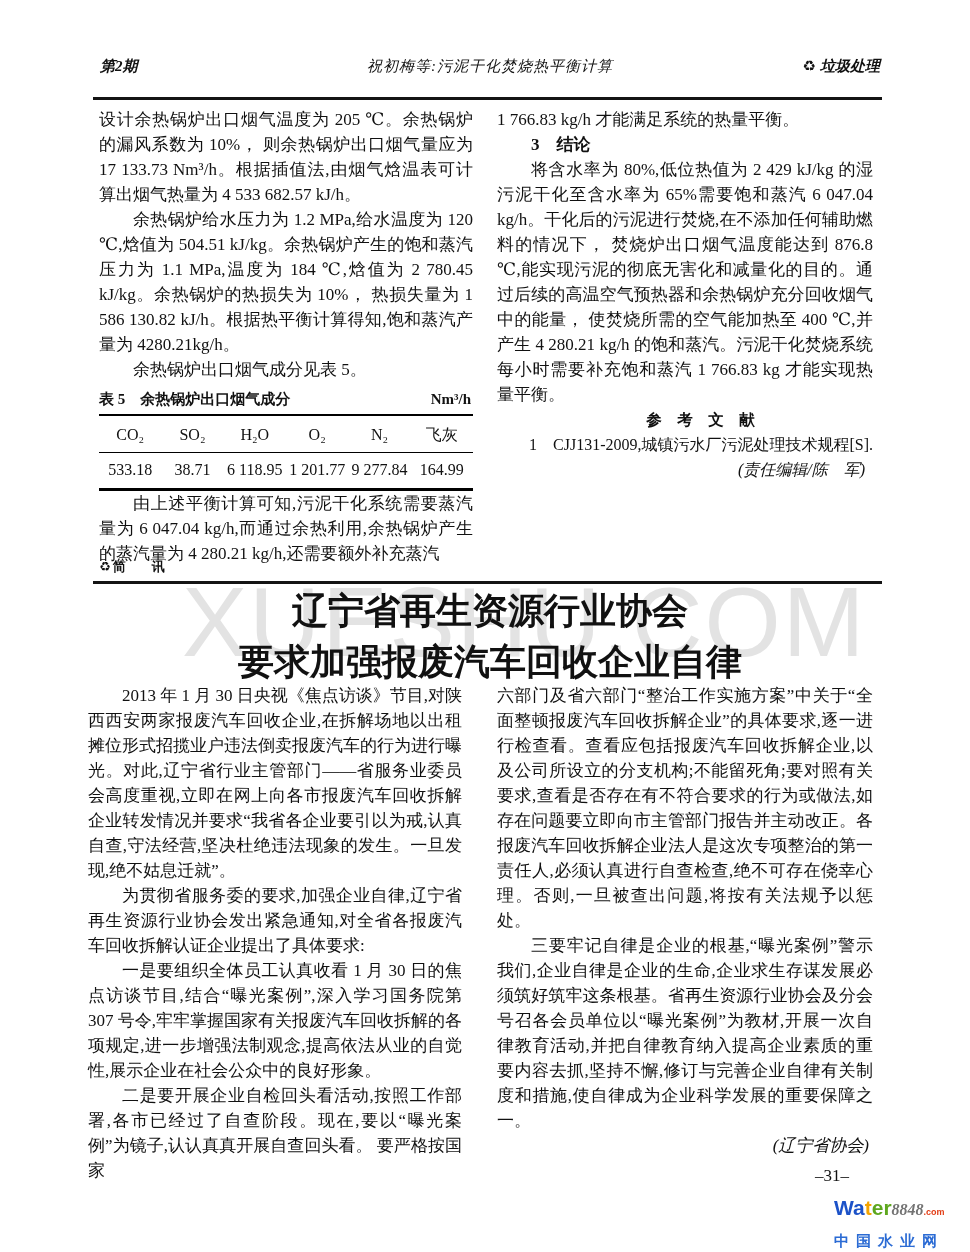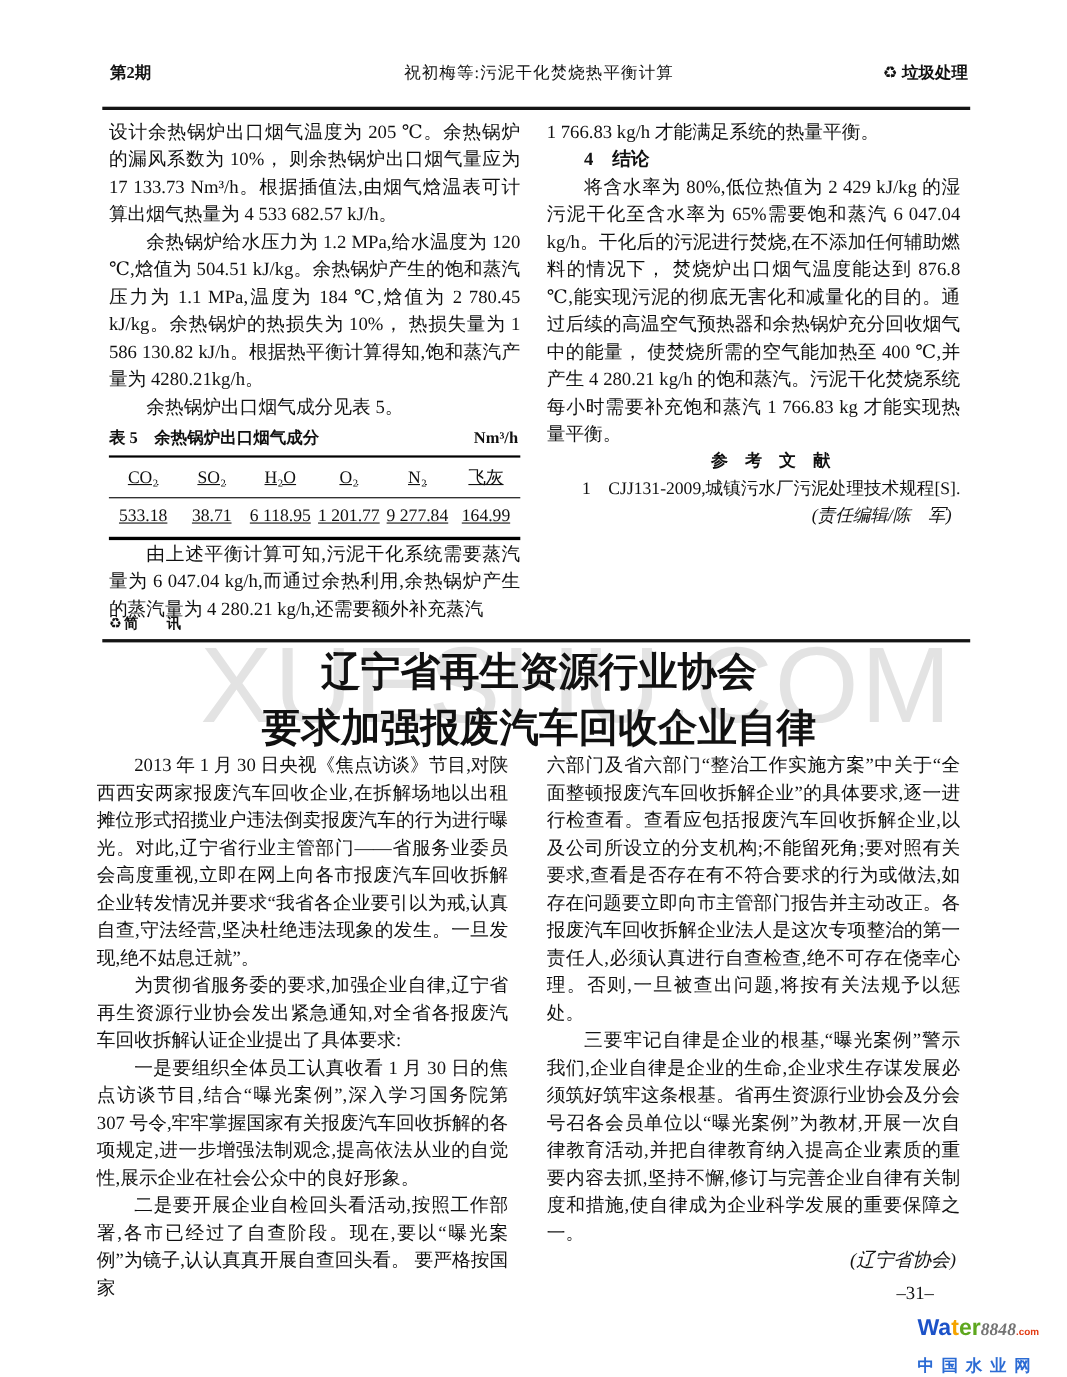--- a/index.html
+++ b/index.html
@@ -2,21 +2,21 @@
 <html><head>
 <meta charset="utf-8">
 <style>
   html,body{margin:0;padding:0;}
   body{width:970px;height:1252px;background:#ffffff;color:#111;
        font-family:"Liberation Serif","DejaVu Serif",serif;position:relative;overflow:hidden;}
   .page{position:absolute;inset:0;background:#fff;}
 
   
   .header{position:absolute;left:100px;top:57px;width:780px;display:flex;
-          align-items:flex-end;font-size:15px;}
+          align-items:flex-end;font-size:15px;font-style:italic;}
   .header .issue{font-weight:bold;width:160px;}
   .header .running-title{flex:1;text-align:center;letter-spacing:1px;}
   .header .column{width:160px;text-align:right;font-weight:bold;white-space:nowrap;}
   .header .column .ricon{font-family:"DejaVu Sans",sans-serif;font-weight:normal;margin-right:4px;}
   .header-rule{position:absolute;left:93px;top:97px;width:789px;height:3px;background:#141414;}
 
   
   .col{position:absolute;font-size:17px;line-height:25px;text-align:justify;z-index:2;}
   .col p{margin:0;text-indent:2em;}
   .col p.noindent{text-indent:0;}
@@ -24,21 +24,21 @@
   .col-right{left:497px;top:107px;width:376px;}
 
   
   .table-caption{position:relative;text-align:left;font-weight:bold;font-size:15px;
                  margin:7px 0 5px;line-height:20px;}
   .table-caption .unit{position:absolute;right:2px;top:0;font-weight:bold;}
   .gas-table{border-top:2px solid #000;border-bottom:3px solid #000;}
   .gas-row{display:flex;font-size:16px;}
   .gas-row.hdr{border-bottom:1.5px solid #000;padding:6px 0 5px;}
   .gas-row.val{padding:4px 0 6px;}
-  .gas-row div{flex:1;text-align:center;text-indent:0;text-decoration:underline;}
+  .gas-row div{flex:1;text-align:center;text-indent:0;}
   .after-table{margin-top:3px;}
 
   
   .concl-head{font-weight:bold;text-indent:0;margin:17px 0 15px;font-size:17px;}
   .ref-head{text-align:center;font-weight:bold;text-indent:0;margin:17px 0 11px;font-size:15.5px;}
   .ref-item{text-indent:0;font-size:16px;}
   .editor-note{text-align:right;text-indent:0;font-style:italic;margin-top:6px;padding-right:8px;font-size:16px;}
 
   
   .news-label{position:absolute;left:99px;top:558px;font-size:13px;font-weight:bold;z-index:2;}
@@ -100,21 +100,21 @@
           <div>1 201.77</div>
           <div>9 277.84</div>
           <div>164.99</div>
         </div>
     </div>
     <p class="after-table">由上述平衡计算可知,污泥干化系统需要蒸汽量为 6 047.04 kg/h,而通过余热利用,余热锅炉产生的蒸汽量为 4 280.21 kg/h,还需要额外补充蒸汽</p>
   </div>
 
   <div class="col col-right">
     <p class="noindent">1 766.83 kg/h 才能满足系统的热量平衡。</p>
-    <p class="concl-head">4　结论</p>
+    <p class="concl-head">3　结论</p>
     <p>将含水率为 80%,低位热值为 2 429 kJ/kg 的湿污泥干化至含水率为 65%需要饱和蒸汽 6 047.04 kg/h。干化后的污泥进行焚烧,在不添加任何辅助燃料的情况下， 焚烧炉出口烟气温度能达到 876.8 ℃,能实现污泥的彻底无害化和减量化的目的。通过后续的高温空气预热器和余热锅炉充分回收烟气中的能量， 使焚烧所需的空气能加热至 400 ℃,并产生 4 280.21 kg/h 的饱和蒸汽。污泥干化焚烧系统每小时需要补充饱和蒸汽 1 766.83 kg 才能实现热量平衡。</p>
     <p class="ref-head">参　考　文　献</p>
     <p class="ref-item">1　CJJ131-2009,城镇污水厂污泥处理技术规程[S].</p>
     <p class="editor-note">(责任编辑/陈　军)</p>
   </div>
 
   <div class="news-label">
     <span class="ricon">♻</span><span>简　　讯</span>
   </div>
   <div class="news-rule"></div>

